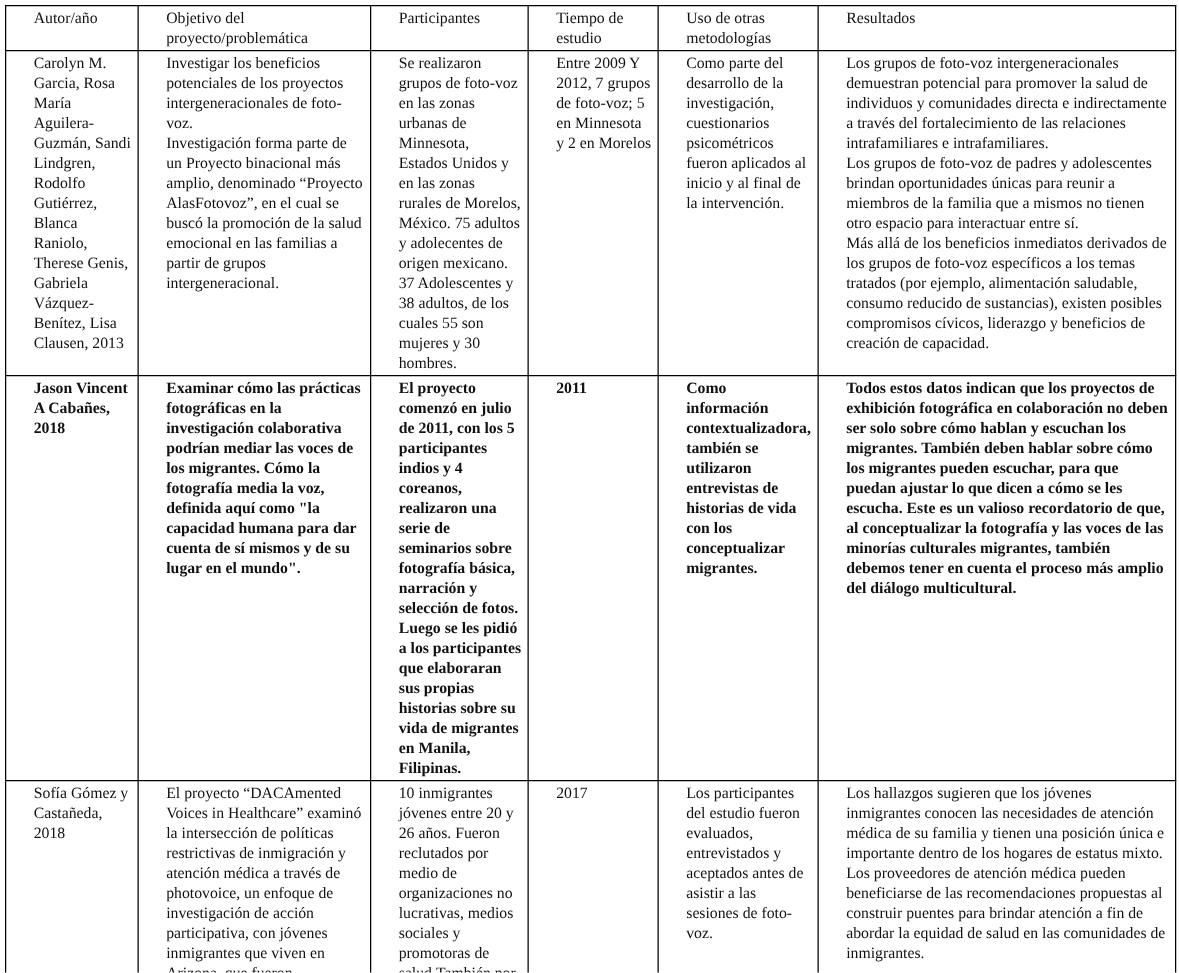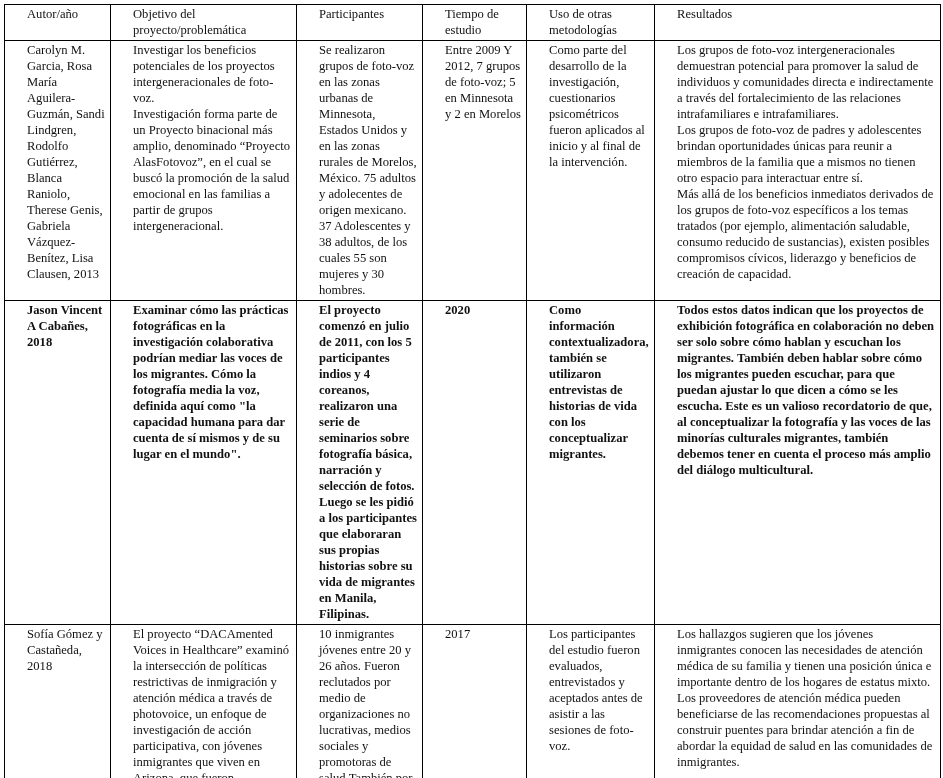--- a/index.html
+++ b/index.html
@@ -66,21 +66,21 @@
         <span class="p">Los grupos de foto-voz de padres y adolescentes brindan oportunidades únicas para reunir a miembros de la familia que a mismos no tienen otro espacio para interactuar entre sí.</span>
         <span class="p" style="text-align:left">Más allá de los beneficios inmediatos derivados de los grupos de foto-voz específicos a los temas tratados (por ejemplo, alimentación saludable, consumo reducido de sustancias), existen posibles compromisos cívicos, liderazgo y beneficios de creación de capacidad.</span>
       </td>
     </tr>
     <tr class="r2">
       <td>Jason Vincent A Cabañes, 2018</td>
       <td>
         <span class="p">Examinar cómo las prácticas fotográficas en la investigación colaborativa podrían mediar las voces de los migrantes. Cómo la fotografía media la voz, definida aquí como "la capacidad humana para dar cuenta de sí mismos y de su lugar en el mundo".</span>
       </td>
       <td>El proyecto comenzó en julio de 2011, con los 5 participantes indios y 4 coreanos, realizaron una serie de seminarios sobre fotografía básica, narración y selección de fotos. Luego se les pidió a los participantes que elaboraran sus propias historias sobre su vida de migrantes en Manila, Filipinas.</td>
-      <td>2020</td>
+      <td>2011</td>
       <td>Como información contextualizadora, también se utilizaron entrevistas de historias de vida con los conceptualizar migrantes.</td>
       <td class="just">
         <span class="p">Todos estos datos indican que los proyectos de exhibición fotográfica en colaboración no deben ser solo sobre cómo hablan y escuchan los migrantes. También deben hablar sobre cómo los migrantes pueden escuchar, para que puedan ajustar lo que dicen a cómo se les escucha. Este es un valioso recordatorio de que, al conceptualizar la fotografía y las voces de las minorías culturales migrantes, también debemos tener en cuenta el proceso más amplio del diálogo multicultural.</span>
       </td>
     </tr>
     <tr class="r3">
       <td class="just">Sofía Gómez y Castañeda, 2018</td>
       <td>
         <span class="p">El proyecto “DACAmented Voices in Healthcare” examinó la intersección de políticas restrictivas de inmigración y atención médica a través de photovoice, un enfoque de investigación de acción participativa, con jóvenes inmigrantes que viven en Arizona, que fueron beneficiarios del programa Acción Diferida para los Llegados en la Infancia (DACA).</span>
       </td>

